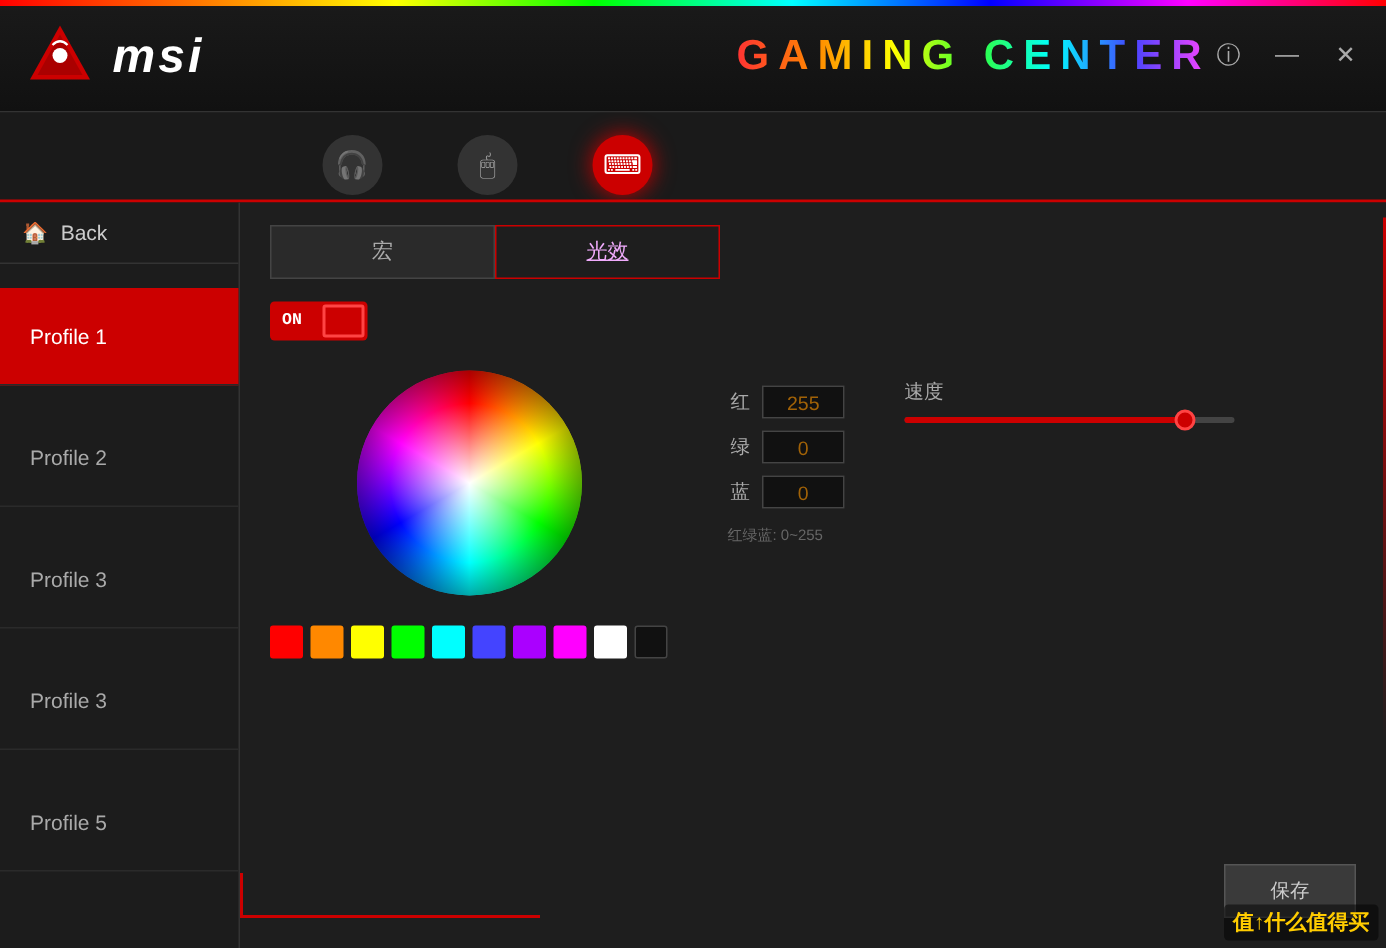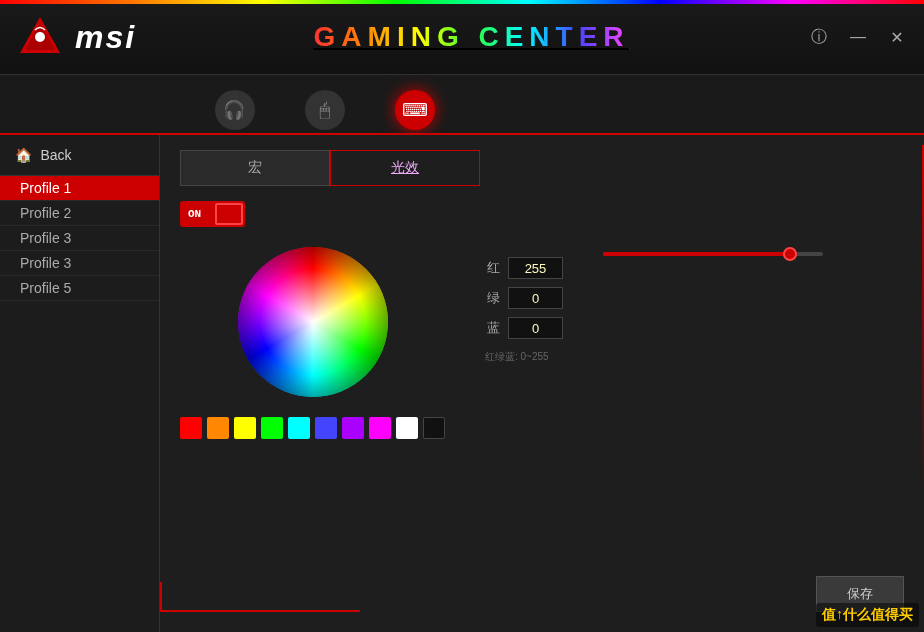--- a/index.html
+++ b/index.html
@@ -49,23 +49,22 @@
       font-size: 32px;
       font-weight: bold;
       color: white;
       font-style: italic;
       letter-spacing: 2px;
     }
 
     .title-area {
       flex: 1;
       display: flex;
-      justify-content: center;
-      align-items: center;
-      text-decoration: underline;
+      justify-content: flex-end;
+      align-items: center;
     }
 
     .gaming-center-title {
       font-size: 28px;
       font-weight: bold;
       letter-spacing: 6px;
       background: linear-gradient(90deg, #ff3333, #ff8800, #ffff00, #33ff33, #00ffff, #4444ff, #ff44ff);
       -webkit-background-clip: text;
       -webkit-text-fill-color: transparent;
       background-clip: text;
@@ -162,26 +161,27 @@
       align-items: center;
       gap: 8px;
       padding: 12px 15px;
       color: #ccc;
       cursor: pointer;
       font-size: 14px;
       border-bottom: 1px solid #333;
     }
 
     .profile-item {
-      padding: 4px 20px;
+      padding: 24px 20px;
       color: #aaa;
       cursor: pointer;
       font-size: 14px;
       border-bottom: 1px solid #2a2a2a;
       transition: all 0.2s;
+      margin-top: 16px;
     }
 
     .profile-item.active {
       background: #cc0000;
       color: white;
     }
 
     
     .content {
       flex: 1;
@@ -336,21 +336,21 @@
       font-size: 13px;
       width: 15px;
       text-align: right;
     }
 
     .rgb-input {
       width: 55px;
       height: 22px;
       background: #111;
       border: 1px solid #444;
-      color: #fef9c3;
+      color: #a16207;
       font-size: 13px;
       padding: 2px 5px;
       text-align: center;
     }
 
     .rgb-hint {
       color: #666;
       font-size: 10px;
       margin-top: 3px;
     }
@@ -586,20 +586,21 @@
         <div class="rgb-row">
           <span class="rgb-label">蓝</span>
           <input class="rgb-input" type="text" value="0" style="">
         </div>
         <div class="rgb-hint">红绿蓝: 0~255</div>
       </div>
 
       <div class="right-controls">
 
         <div class="speed-row">
+          <span class="speed-label">速度</span>
           <div class="speed-slider-container">
             <div class="speed-track">
               <div class="speed-fill"></div>
               <div class="speed-thumb"></div>
             </div>
           </div>
         </div>
       </div>
     </div>
 

